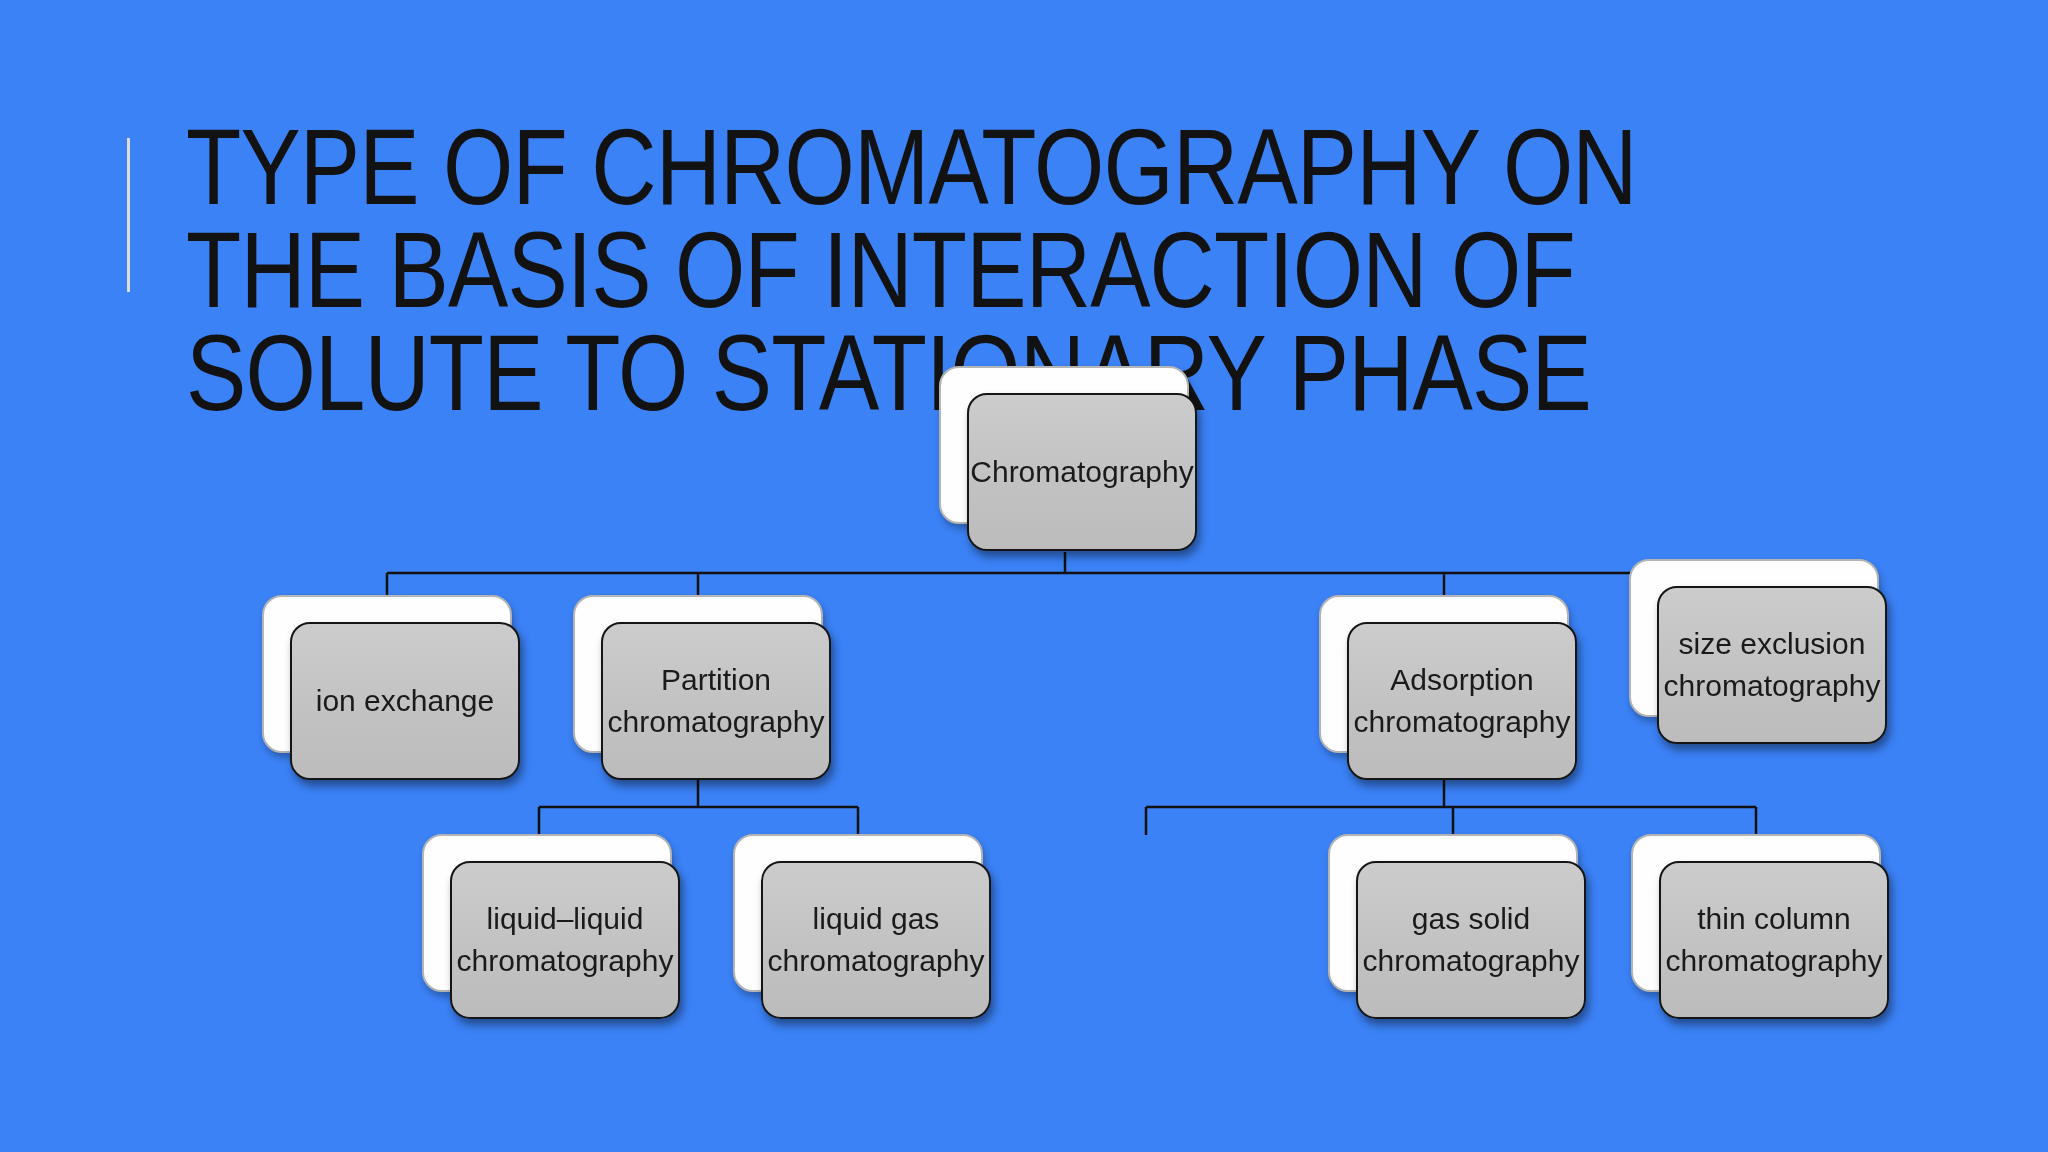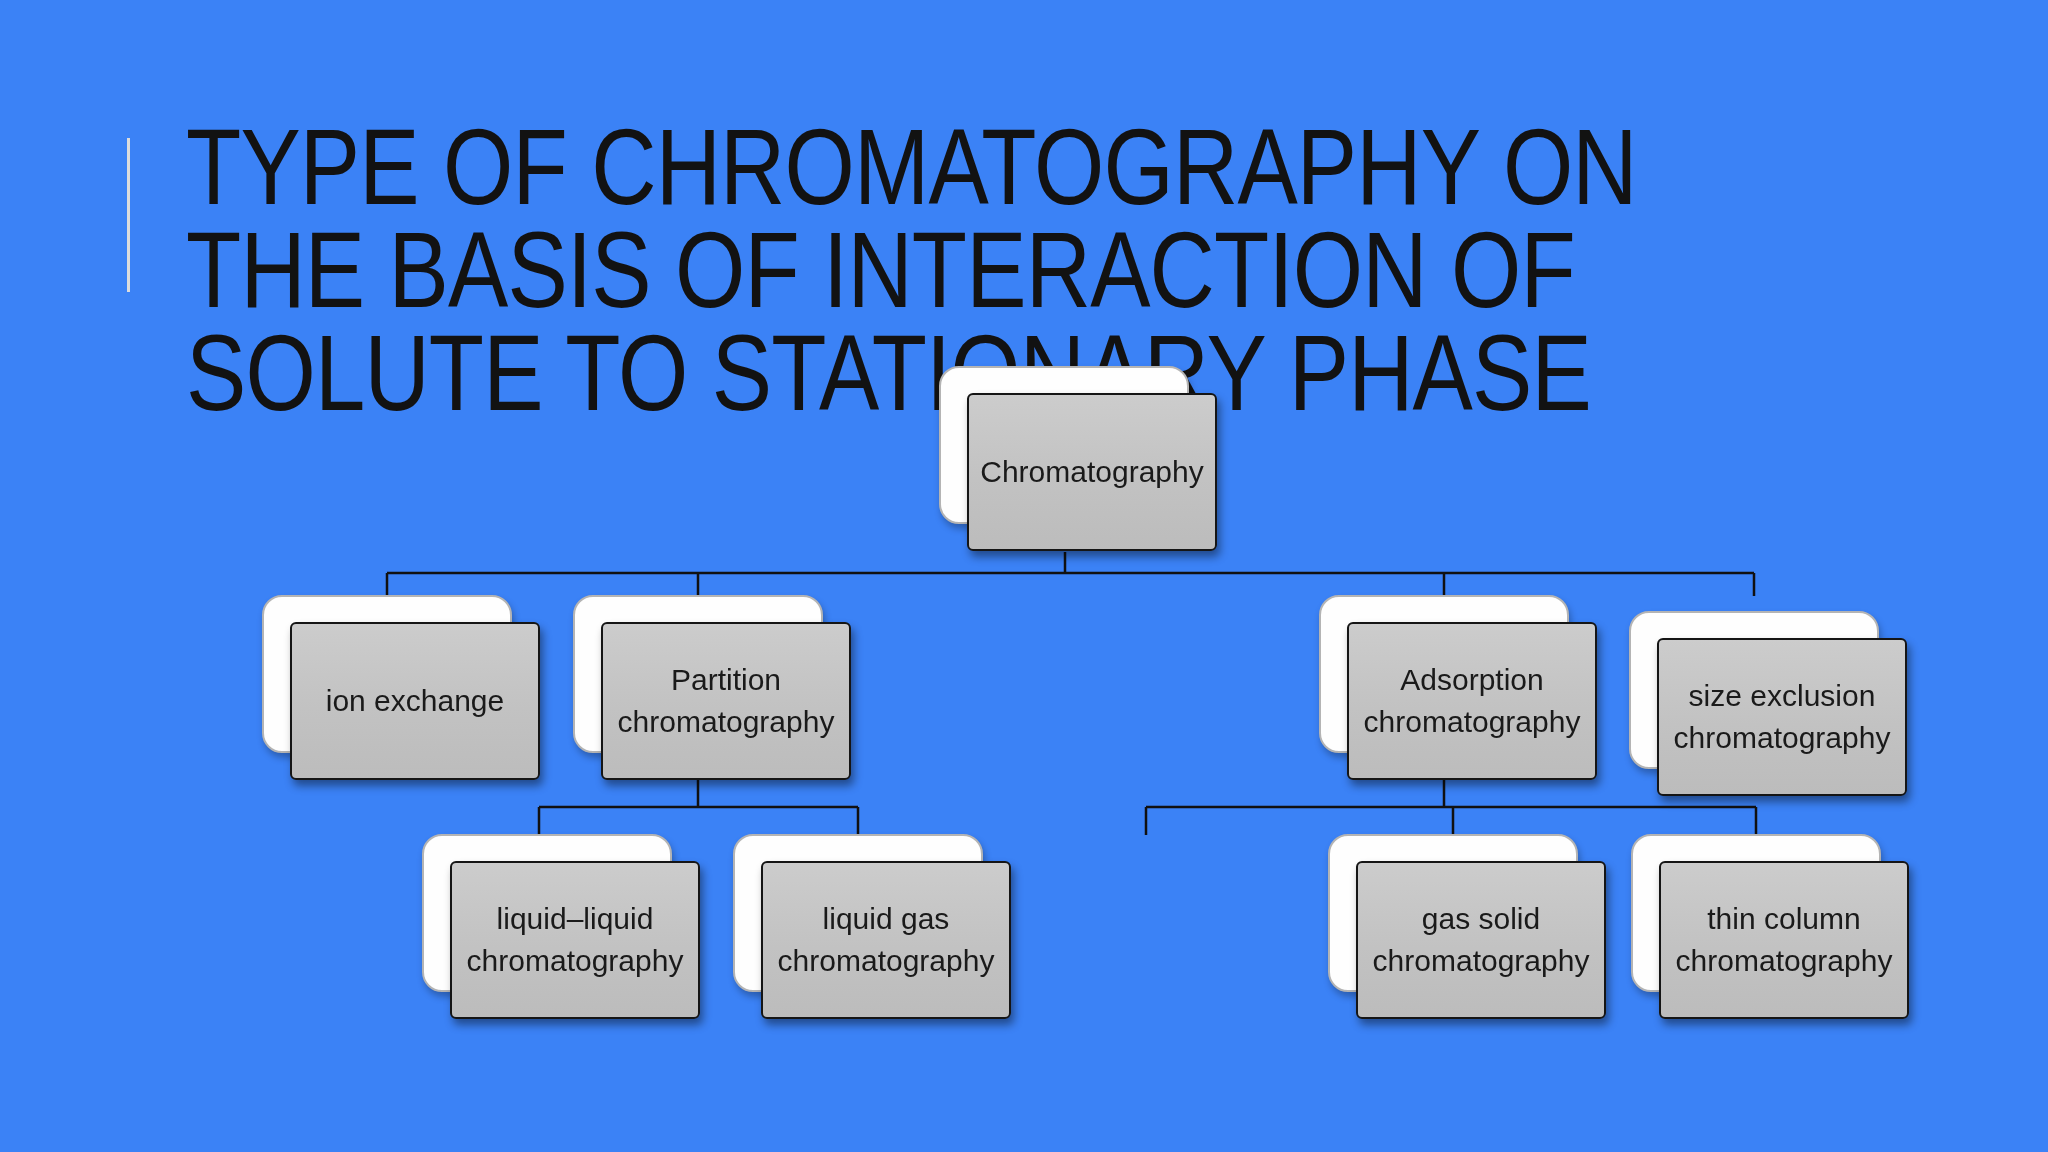--- a/index.html
+++ b/index.html
@@ -18,34 +18,34 @@
   }
   .slide-title .tline{display:block;}
   svg.connectors{position:absolute;left:0;top:0;width:2048px;height:1152px;}
   .node{position:absolute;width:250px;height:158px;}
   .node .back{
     position:absolute;left:-28px;top:-27px;width:250px;height:158px;box-sizing:border-box;
     background:#fefefe;border:2px solid #b4b4b4;border-radius:20px;
     box-shadow:2px 5px 7px rgba(0,0,0,0.28);
   }
   .node .front{
-    position:absolute;left:0;top:0;width:250px;height:158px;box-sizing:border-box;
+    position:absolute;left:0;top:0;width:230px;height:158px;box-sizing:border-box;
     background:linear-gradient(180deg,#cccccc 0%,#c2c2c2 55%,#bcbcbc 100%);
-    border:2px solid #151515;border-radius:6px;
+    border:2px solid #151515;border-radius:20px;
     box-shadow:3px 6px 8px rgba(0,0,0,0.42);
     display:flex;align-items:center;justify-content:center;
     text-align:center;font-size:30px;line-height:42px;color:#1a1a1a;
     padding:0 8px;
   }
   
   .n-root      {left:967px; top:393px;}
   .n-ion       {left:290px; top:622px;}
   .n-partition {left:601px; top:622px;}
   .n-adsorption{left:1347px;top:622px;}
-  .n-sizeexcl  {left:1657px;top:638px;}
+  .n-sizeexcl  {left:1657px;top:586px;}
   .n-liqliq    {left:442px; top:861px;margin-left:8px;}
   .n-liqgas    {left:761px; top:861px;}
   .n-column    {left:1049px;top:861px;}
   .n-gassolid  {left:1356px;top:861px;}
   .n-thinlayer {left:1659px;top:861px;}
 </style>
 </head>
 <body>
 
 <div class="slide">

